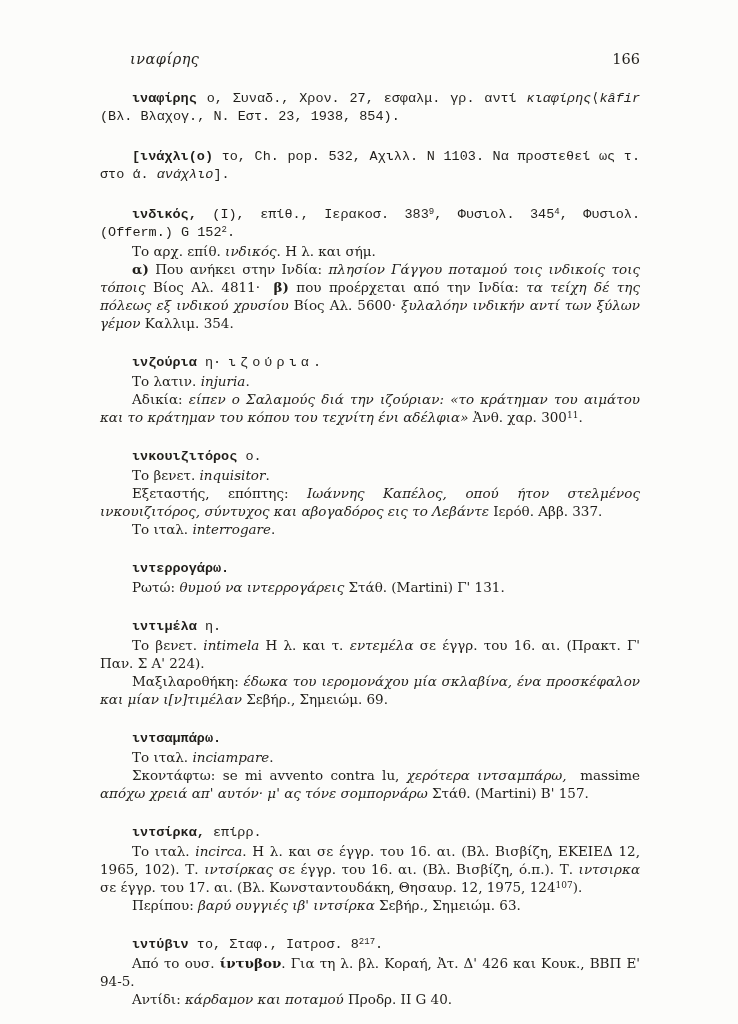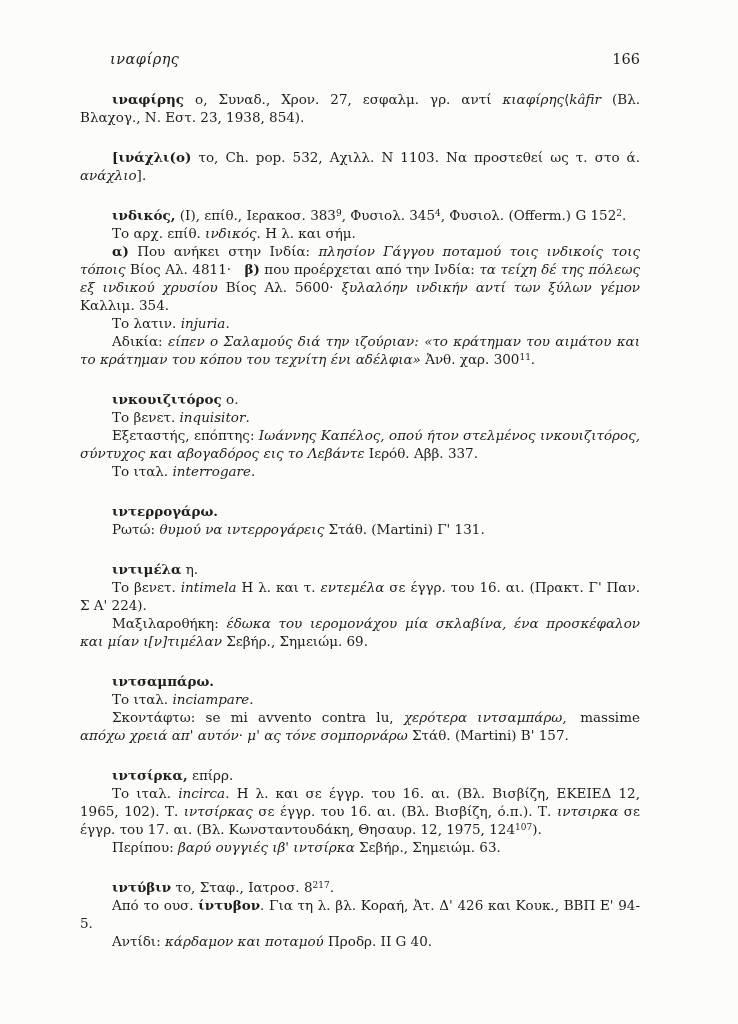--- a/index.html
+++ b/index.html
@@ -3,21 +3,21 @@
 <meta charset="utf-8">
 <style>
   html, body { margin: 0; padding: 0; background: #d8d8d4; }
   .page {
     position: relative;
     width: 738px;
     height: 1024px;
     margin: 0 auto;
     background: #fcfcfa;
     box-sizing: border-box;
-    padding: 50px 98px 0 80px;
+    padding: 50px 98px 0 100px;
     color: #201e1a;
     font-family: "DejaVu Serif", "Liberation Serif", serif;
     font-size: 13.5px;
     line-height: 18px;
     overflow: hidden;
   }
   .page-header {
     display: flex;
     justify-content: space-between;
     align-items: baseline;
@@ -27,21 +27,21 @@
   }
   .running-head { font-style: italic; letter-spacing: 0.5px; }
   .page-number { font-style: normal; text-align: center; }
   .page-body { }
   .para {
     margin: 0;
     text-indent: 32px;
     text-align: justify;
     text-justify: inter-word;
   }
-  .entry-start { margin-top: 22px; }
+  .entry-start { margin-top: 22px; font-family: Liberation Mono, monospace; }
   .run-n { }
   .run-b { font-weight: bold; }
   .run-i { font-style: italic; }
   .run-bi { font-weight: bold; }
   .run-u { font-size: 9px; vertical-align: 4px; line-height: 0; }
   .run-sp { letter-spacing: 0.3em; }
 </style>
 </head>
 <body>
 
@@ -49,20 +49,21 @@
   <div class="page-header">
     <span class="running-head">ιναφίρης</span>
     <span class="page-number">166</span>
   </div>
   <div class="page-body">
       <p class="para entry-start"><span class="run-b">ιναφίρης</span><span class="run-n"> ο, Συναδ., Χρον. 27, εσφαλμ. γρ. αντί </span><span class="run-i">κιαφίρης</span><span class="run-n">⟨</span><span class="run-i">kâfir</span><span class="run-n"> (Βλ. Βλαχογ., Ν. Εστ. 23, 1938, 854).</span></p>
       <p class="para entry-start"><span class="run-b">[ινάχλι(ο)</span><span class="run-n"> το, Ch. pop. 532, Αχιλλ. N 1103. Να προστεθεί ως τ. στο ά. </span><span class="run-i">ανάχλιο</span><span class="run-n">].</span></p>
       <p class="para entry-start"><span class="run-b">ινδικός,</span><span class="run-n"> (Ι), επίθ., Ιερακοσ. 383</span><span class="run-u">9</span><span class="run-n">, Φυσιολ. 345</span><span class="run-u">4</span><span class="run-n">, Φυσιολ. (Offerm.) G 152</span><span class="run-u">2</span><span class="run-n">.</span></p>
       <p class="para"><span class="run-n">Το αρχ. επίθ. </span><span class="run-i">ινδικός</span><span class="run-n">. Η λ. και σήμ.</span></p>
       <p class="para"><span class="run-b">α)</span><span class="run-n"> Που ανήκει στην Ινδία: </span><span class="run-i">πλησίον Γάγγου ποταμού τοις ινδικοίς τοις τόποις</span><span class="run-n"> Βίος Αλ. 4811· </span><span class="run-b">β)</span><span class="run-n"> που προέρχεται από την Ινδία: </span><span class="run-i">τα τείχη δέ της πόλεως εξ ινδικού χρυσίου</span><span class="run-n"> Βίος Αλ. 5600· </span><span class="run-i">ξυλαλόην ινδικήν αντί των ξύλων γέμον</span><span class="run-n"> Καλλιμ. 354.</span></p>
+      <p class="para entry-start"><span class="run-b">ινζούρια</span><span class="run-n"> η· </span><span class="run-sp">ιζούρια</span><span class="run-n">.</span></p>
       <p class="para"><span class="run-n">Το λατιν. </span><span class="run-i">injuria</span><span class="run-n">.</span></p>
       <p class="para"><span class="run-n">Αδικία: </span><span class="run-i">είπεν ο Σαλαμούς διά την ιζούριαν: «το κράτημαν του αιμάτου και το κράτημαν του κόπου του τεχνίτη ένι αδέλφια»</span><span class="run-n"> Ἀνθ. χαρ. 300</span><span class="run-u">11</span><span class="run-n">.</span></p>
       <p class="para entry-start"><span class="run-b">ινκουιζιτόρος</span><span class="run-n"> ο.</span></p>
       <p class="para"><span class="run-n">Το βενετ. </span><span class="run-i">inquisitor</span><span class="run-n">.</span></p>
       <p class="para"><span class="run-n">Εξεταστής, επόπτης: </span><span class="run-i">Ιωάννης Καπέλος, οπού ήτον στελμένος ινκουιζιτόρος, σύντυχος και αβογαδόρος εις το Λεβάντε</span><span class="run-n"> Ιερόθ. Αββ. 337.</span></p>
       <p class="para"><span class="run-n">Το ιταλ. </span><span class="run-i">interrogare</span><span class="run-n">.</span></p>
       <p class="para entry-start"><span class="run-b">ιντερρογάρω.</span></p>
       <p class="para"><span class="run-n">Ρωτώ: </span><span class="run-i">θυμού να ιντερρογάρεις</span><span class="run-n"> Στάθ. (Martini) Γ' 131.</span></p>
       <p class="para entry-start"><span class="run-b">ιντιμέλα</span><span class="run-n"> η.</span></p>
       <p class="para"><span class="run-n">Το βενετ. </span><span class="run-i">intimela</span><span class="run-n"> Η λ. και τ. </span><span class="run-i">εντεμέλα</span><span class="run-n"> σε έγγρ. του 16. αι. (Πρακτ. Γ' Παν. Σ Α' 224).</span></p>

